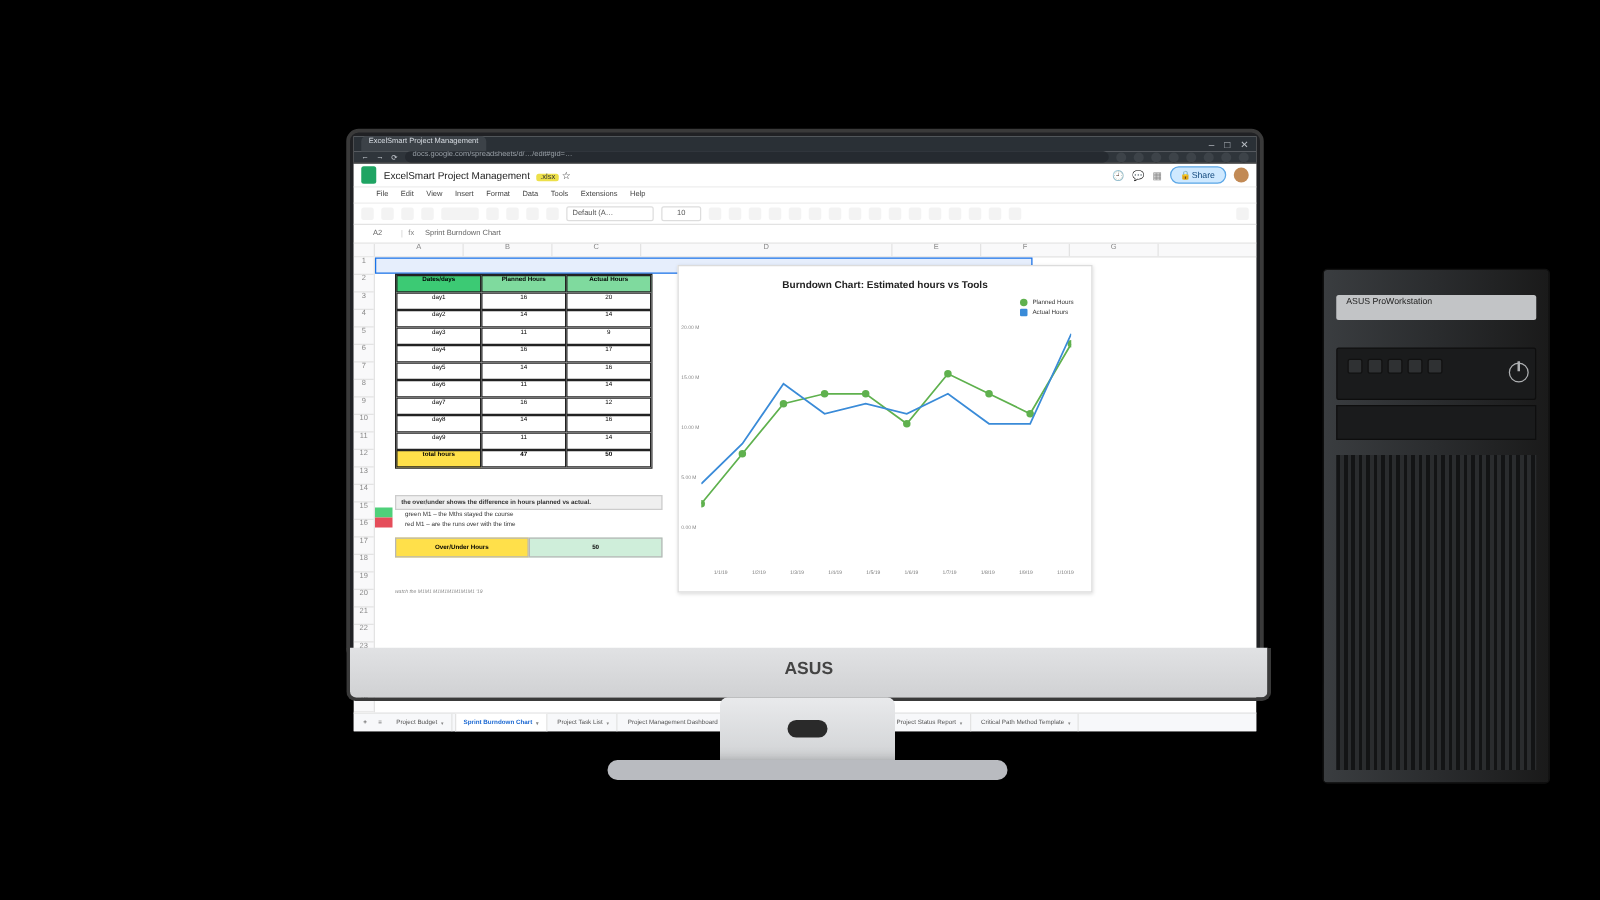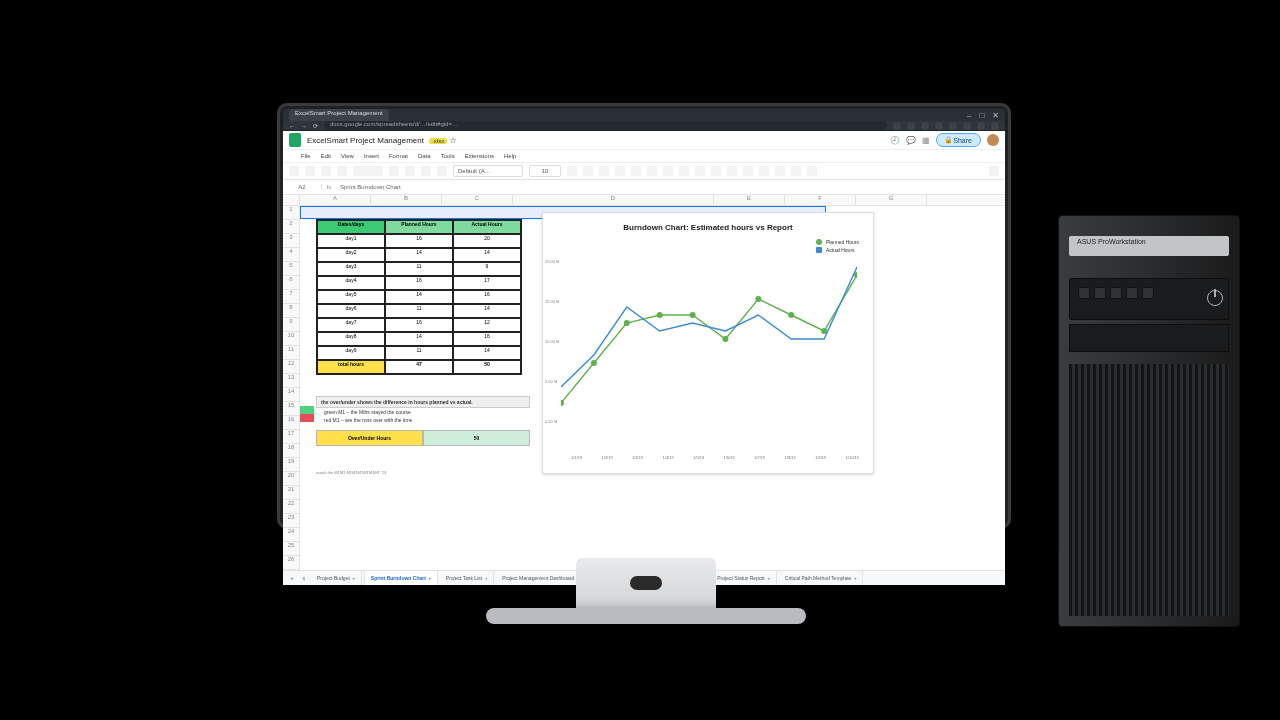--- a/index.html
+++ b/index.html
@@ -414,21 +414,21 @@
                 <div class="line">green M1 – the Mths stayed the course</div>
                 <div class="line">red M1 – are the runs over with the time</div>
                 <div class="ou">
                   <div class="lab">Over/Under Hours</div>
                   <div class="val">50</div>
                 </div>
                 <div class="footnote">watch the M1M1 M1M1M1M1M1M1 '19</div>
               </div>
 
               <div class="chartcard">
-                <div class="ct">Burndown Chart: Estimated hours vs Report</div>
+                <div class="ct">Burndown Chart: Estimated hours vs Tools</div>
                 <div class="chartlegend">
                   <div class="lg">
                       <span class="dot g"></span>
                       <span>Planned Hours</span>
                     </div>
                   <div class="lg">
                       <span class="dot b"></span>
                       <span>Actual Hours</span>
                     </div>
                 </div>
@@ -502,17 +502,18 @@
             </div>
             <div class="tab">
               <span>Critical Path Method Template</span>
               <span class="dd">▾</span>
             </div>
           </div>
       </div>
     </div>
   </div>
 
+  <div class="chin"><span>ASUS</span></div>
   <div class="neck">
       <div class="slot"></div>
     </div>
   <div class="foot"></div>
 </div>
 
 </body></html>

